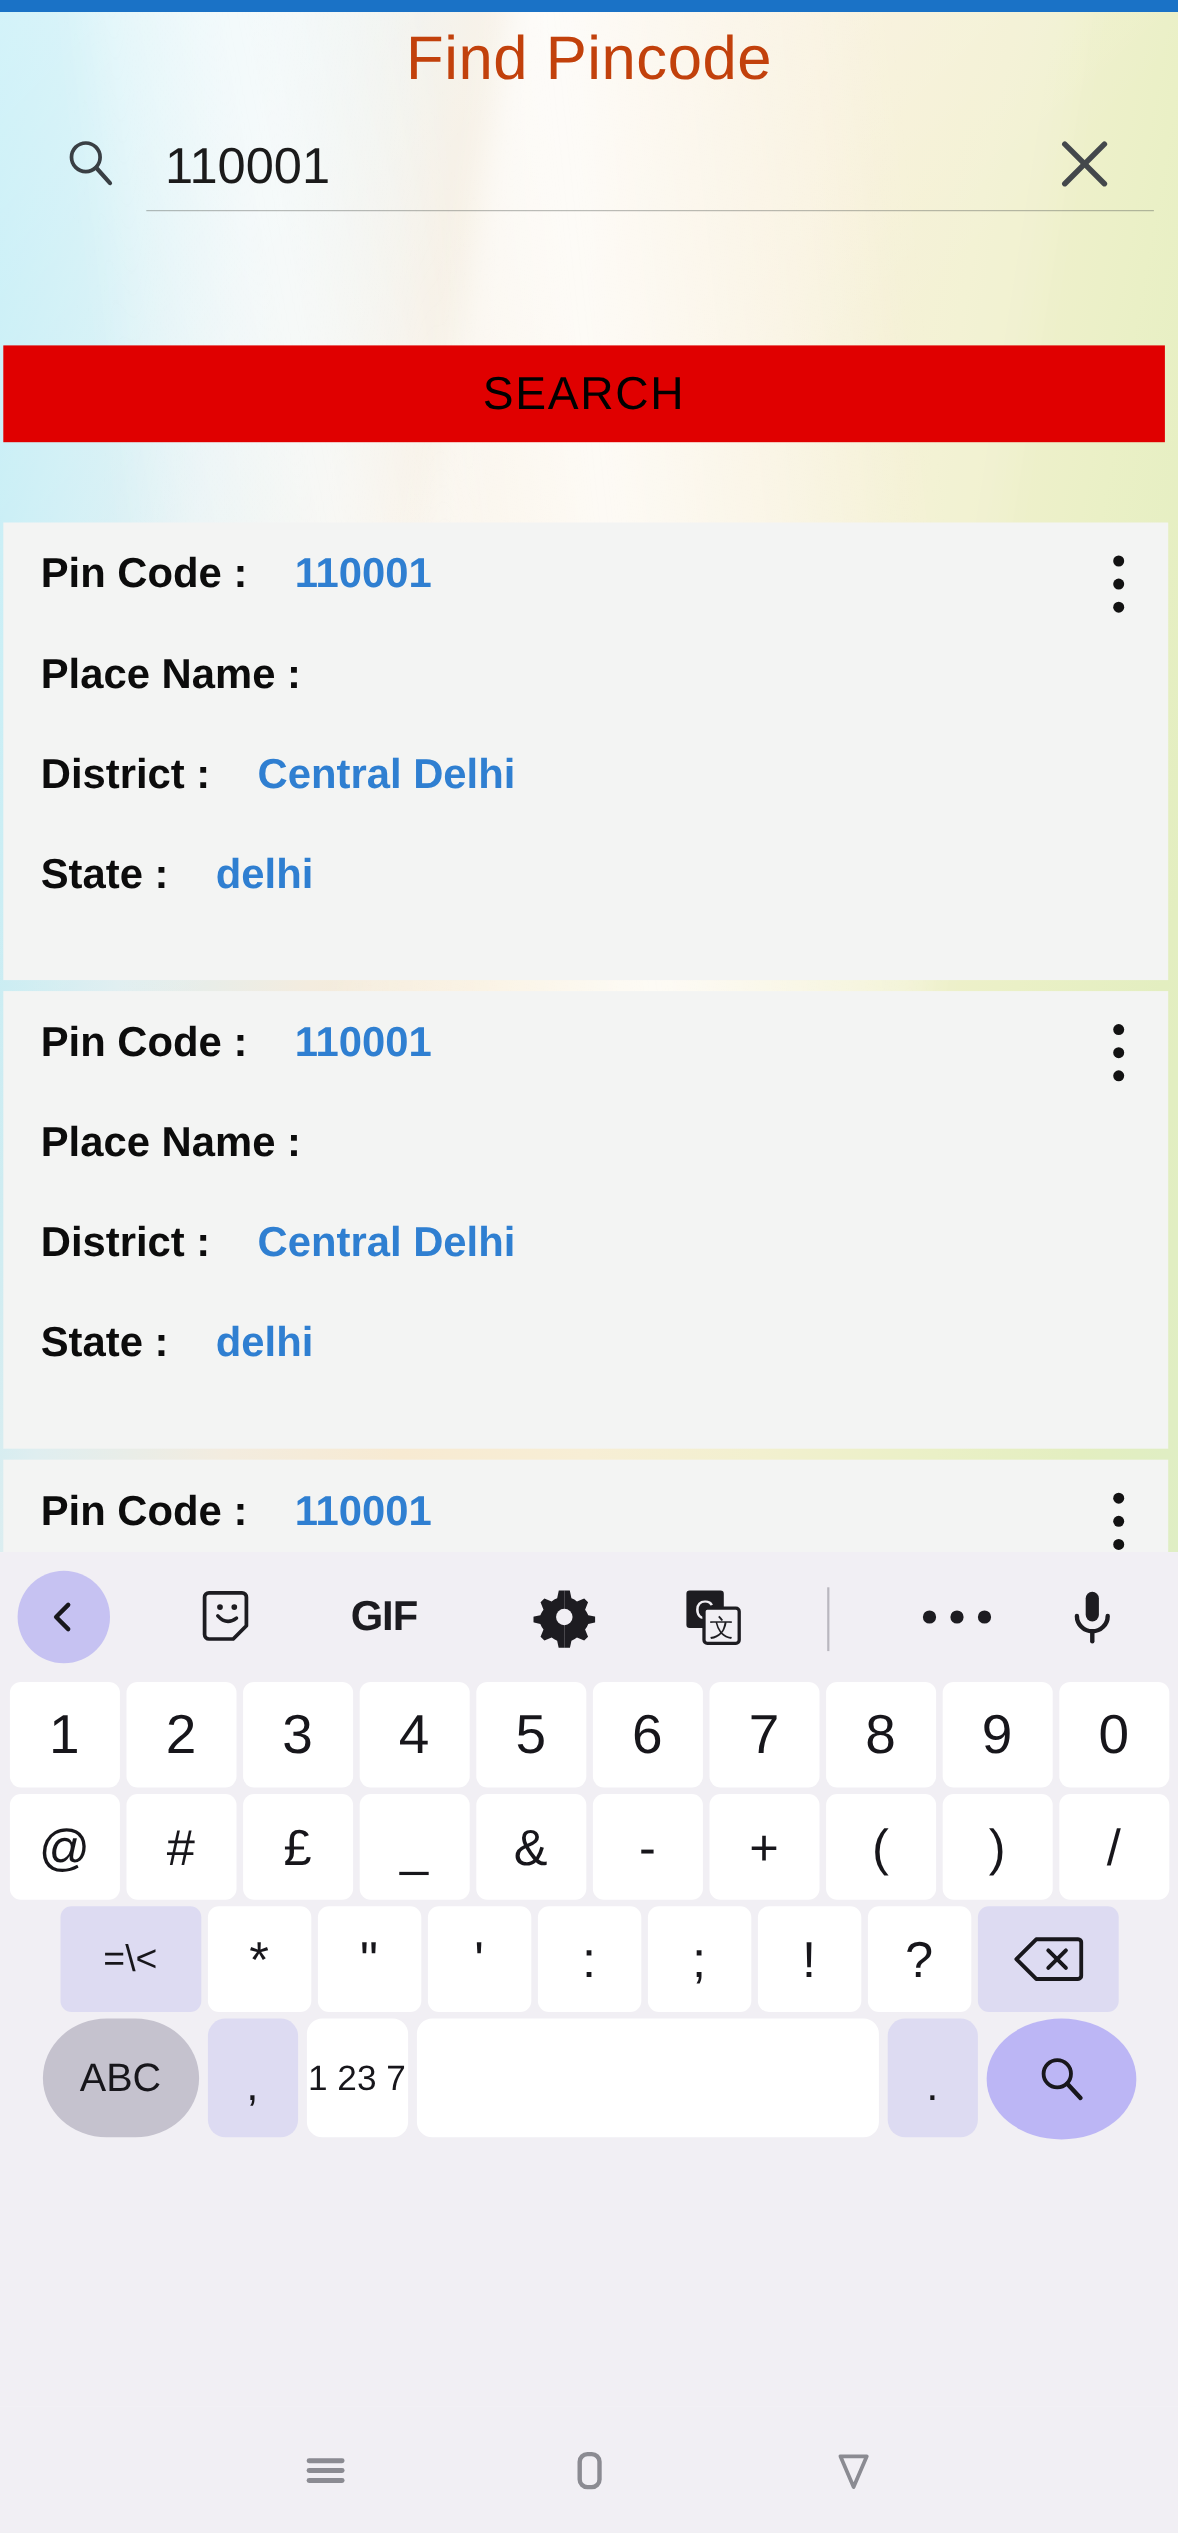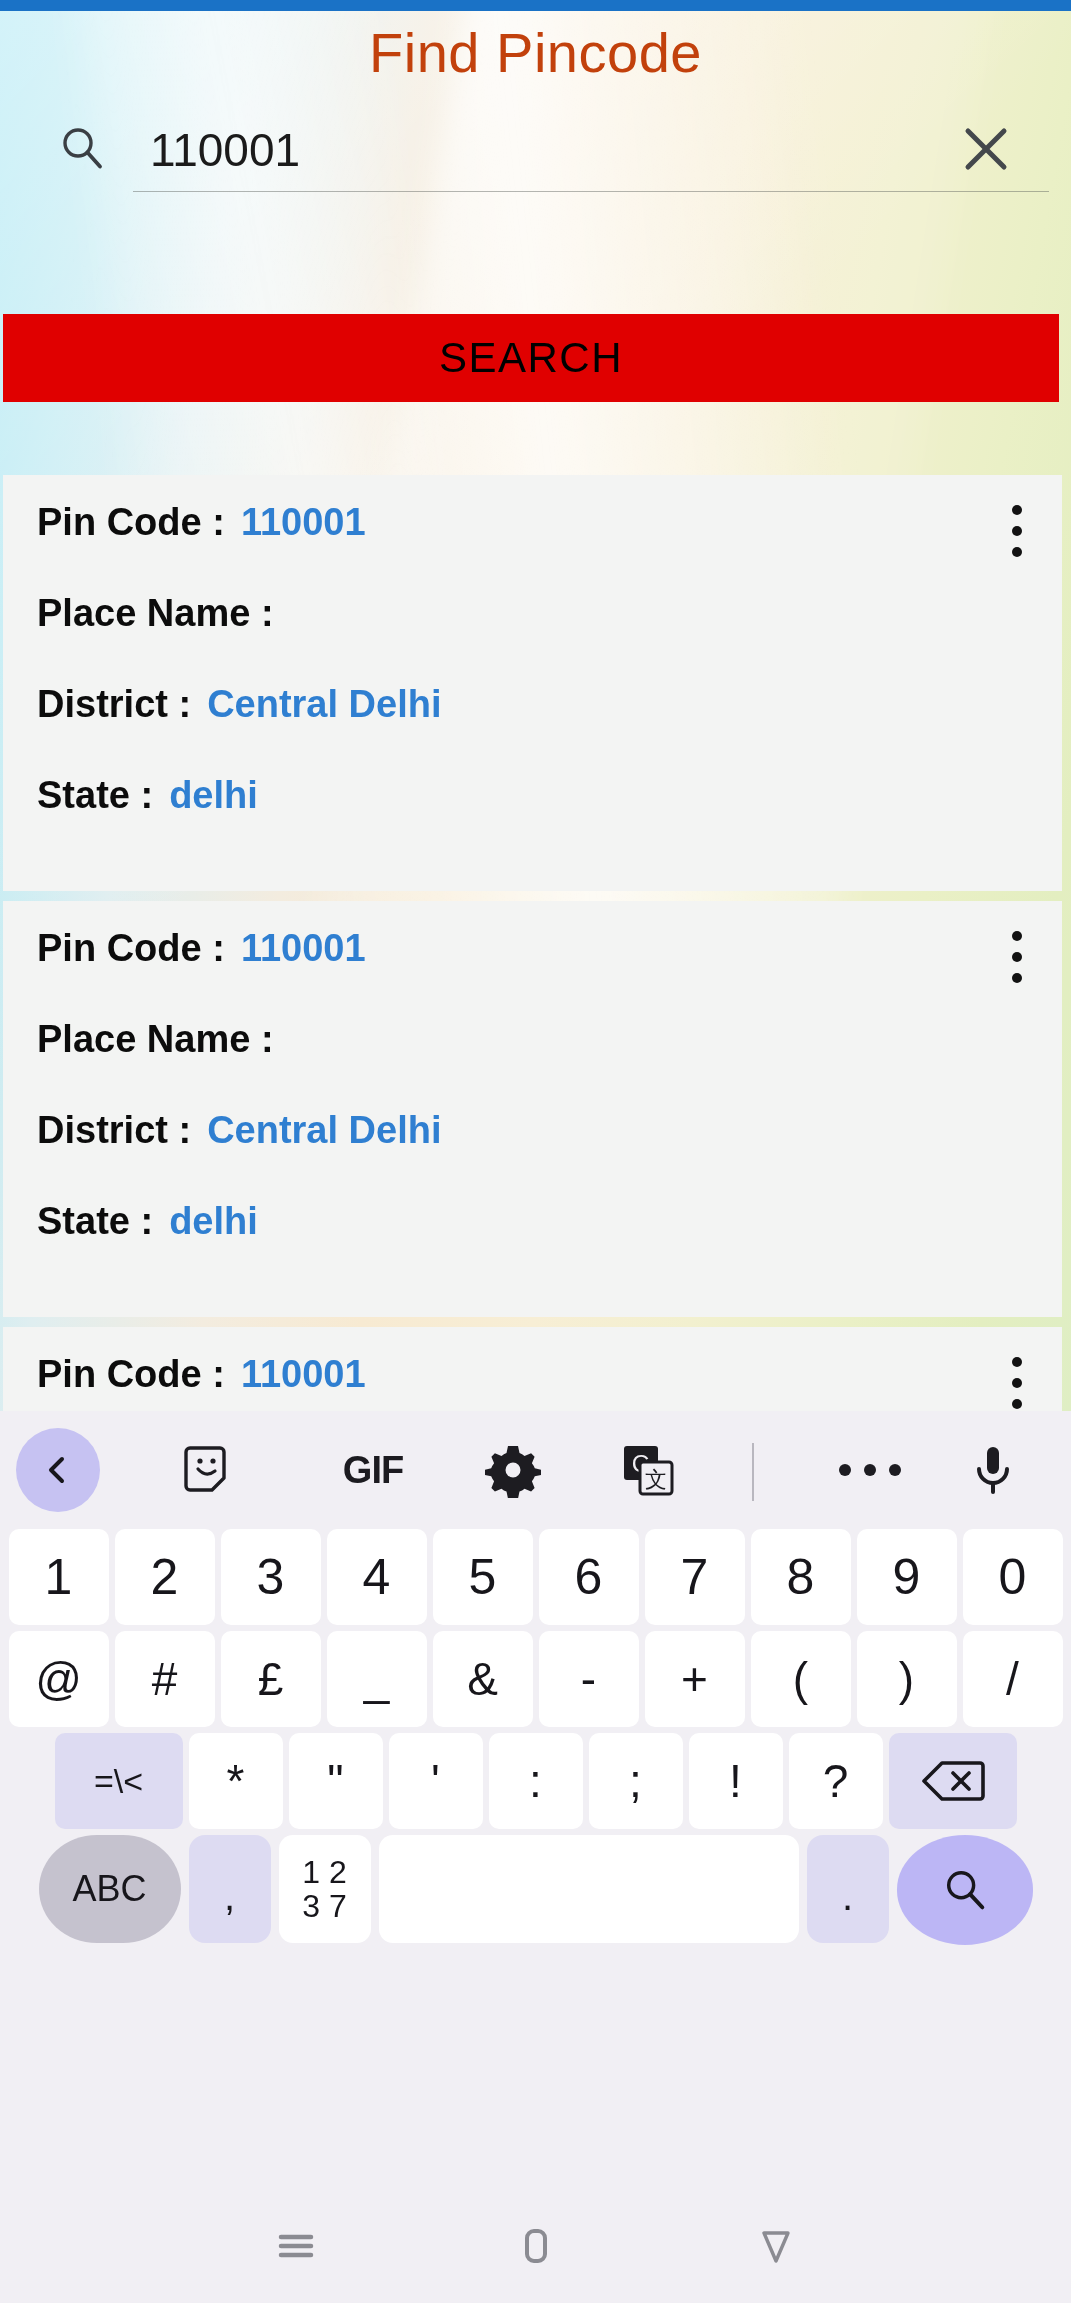--- a/index.html
+++ b/index.html
@@ -146,20 +146,21 @@
     margin: 0 0 10px 3px;
     width: 1059px;
     background: #f3f4f3;
     padding: 26px 0 26px 0;
   }
   .card-row {
     display: flex;
     align-items: baseline;
     padding: 0 34px;
     height: 91px;
+    gap: 27px;
   }
   .card-label {
     font-size: 38px;
     font-weight: bold;
     color: #0c0c0c;
     white-space: nowrap;
   }
   .card-value {
     font-size: 38px;
     font-weight: bold;
@@ -270,21 +271,21 @@
     border-radius: 16px;
     background: #dddbf2;
     display: flex; align-items: flex-end; justify-content: center;
     padding-bottom: 24px;
     font-size: 40px; color: #17161b; cursor: pointer;
   }
   .key-num {
     width: 92px; height: 108px;
     border-radius: 14px;
     background: #ffffff;
-    display: flex; flex-direction: column;
+    display: flex; flex-direction: row;
     align-items: center; justify-content: center;
     font-size: 32px; line-height: 34px; color: #17161b; cursor: pointer;
   }
   .key-space {
     width: 420px; height: 108px;
     border-radius: 14px;
     background: #ffffff;
     cursor: pointer;
   }
   .key-enter {
@@ -418,21 +419,21 @@
         </svg>
       </div>
       <div class="kb-tool" style="left:175px;">
         <svg viewBox="0 0 56 56" width="56" height="56">
           <path d="M10 6 h30 a4 4 0 0 1 4 4 v26 l-12 12 h-22 a4 4 0 0 1 -4 -4 v-34 a4 4 0 0 1 4 -4 z" fill="none" stroke="#1d1c21" stroke-width="3.4" stroke-linejoin="round"></path>
           <circle cx="20" cy="19" r="2.6" fill="#1d1c21"></circle>
           <circle cx="33" cy="19" r="2.6" fill="#1d1c21"></circle>
           <path d="M18 27 q8 9 17 2" fill="none" stroke="#1d1c21" stroke-width="3.2" stroke-linecap="round"></path>
         </svg>
       </div>
-      <div class="kb-tool" style="left:318px; width:110px;">
+      <div class="kb-tool" style="left:294px; width:110px;">
         <span class="gif-text">GIF</span>
       </div>
       <div class="kb-tool" style="left:480px;">
         <svg viewBox="0 0 56 56" width="56" height="56">
           <path d="M28 4 l5 0 1.5 7 a18 18 0 0 1 5 2.9 l6.6-2.7 3.5 3.5 -2.7 6.6 a18 18 0 0 1 2.9 5 l7 1.5 0 5 -7 1.5 a18 18 0 0 1 -2.9 5 l2.7 6.6 -3.5 3.5 -6.6-2.7 a18 18 0 0 1 -5 2.9 l-1.5 7 -5 0" fill="#1d1c21"></path>
           <path d="M28 4 l-5 0 -1.5 7 a18 18 0 0 0 -5 2.9 l-6.6-2.7 -3.5 3.5 2.7 6.6 a18 18 0 0 0 -2.9 5 l-7 1.5 0 5 7 1.5 a18 18 0 0 0 2.9 5 l-2.7 6.6 3.5 3.5 6.6-2.7 a18 18 0 0 0 5 2.9 l1.5 7 5 0" fill="#1d1c21"></path>
           <circle cx="28" cy="28" r="7.5" fill="#f1eff4"></circle>
         </svg>
       </div>
       <div class="kb-tool" style="left:615px;">

